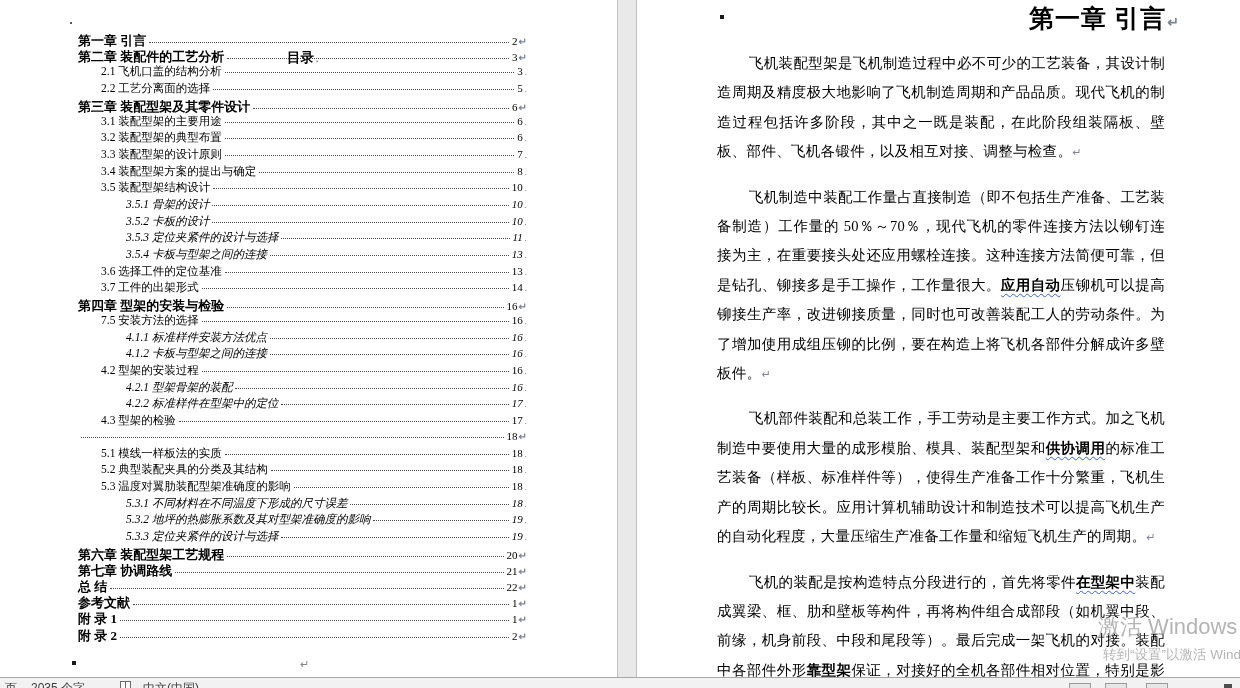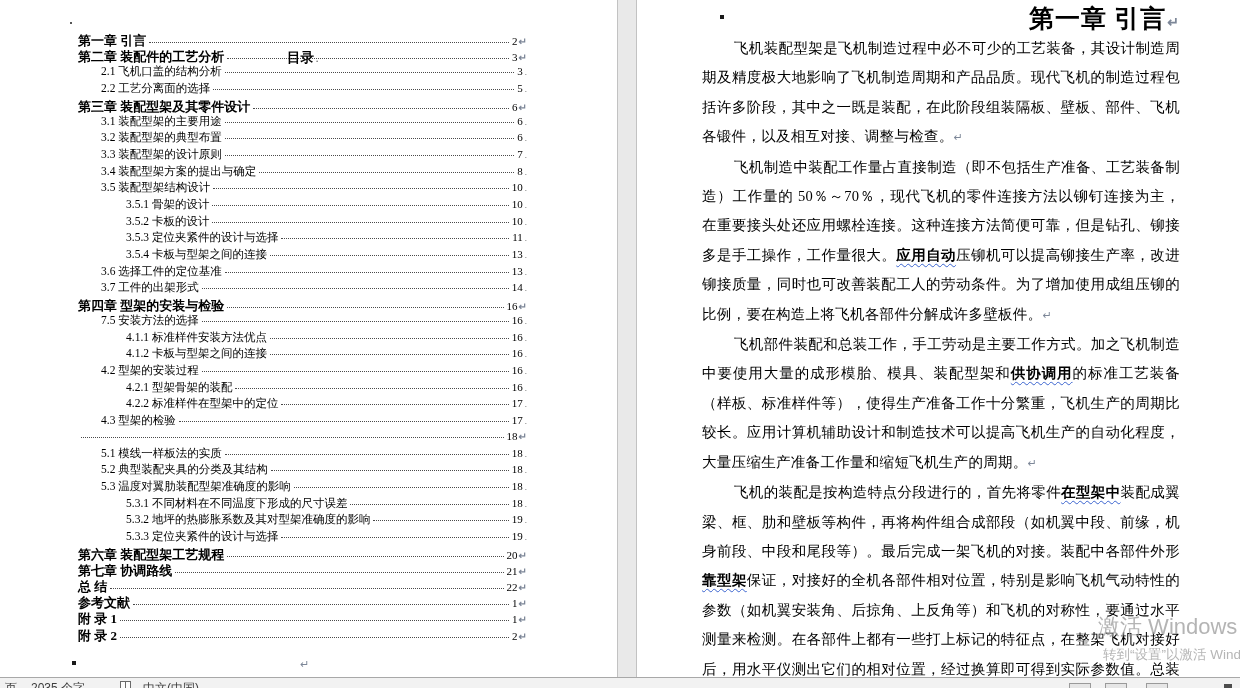--- a/index.html
+++ b/index.html
@@ -10,32 +10,32 @@
             border-left:1px solid #c2c2c2;border-right:1px solid #c2c2c2;box-sizing:border-box;}
   .top-tab{position:absolute;top:0;background:#d4d4d4;}
   
   .left-page{position:absolute;left:0;top:0;width:617px;height:677px;background:#fff;overflow:hidden;}
   .toc-title{position:absolute;left:78px;top:1px;width:449px;text-align:center;font-size:13.5px;font-weight:600;margin-top:48px;}
   .toc-title .dotmark{font-size:9px;color:#666;}
   .toc-list{position:absolute;left:78px;top:32px;width:449px;}
   .toc-row{display:flex;align-items:baseline;height:16.65px;white-space:nowrap;}
   .toc-row.lvl1{font-size:13px;font-weight:600;height:16.2px;}
   .toc-row.lvl2{font-size:11.5px;padding-left:23px;}
-  .toc-row.lvl3{font-size:11.5px;padding-left:48px;}
+  .toc-row.lvl3{font-size:11.5px;padding-left:48px;font-style:italic;}
   .leader{flex:1;border-bottom:1.4px dotted #4a4a4a;margin:0 3px;transform:translateY(-2px);}
   .toc-page{font-size:11px;font-weight:400;}
   .pilcrow{color:#7d8798;font-size:10px;margin-left:1px;font-family:"Liberation Sans",sans-serif;}
   .dotmark{color:#555;font-size:9px;margin-left:2px;}
   
   .right-page{position:absolute;left:637px;top:0;width:603px;height:677px;background:#fff;overflow:hidden;}
   .chapter-title{position:absolute;left:65px;top:2px;width:478px;text-align:right;
                  font-size:25px;font-weight:bold;letter-spacing:1px;}
   .chapter-title .pilcrow{font-size:14px;}
   .chapter-body{position:absolute;left:65px;top:34px;width:478px;}
-  .chapter-body p{margin:0;font-size:14.5px;line-height:29.4px;text-align:justify;text-indent:2.2em;
+  .chapter-body p{margin:15px;font-size:14.5px;line-height:29.4px;text-align:justify;text-indent:2.2em;
                   letter-spacing:0.3px;}
   .wavy{text-decoration:underline;text-decoration-style:wavy;text-decoration-color:#3b64cf;
         text-decoration-thickness:1px;text-underline-offset:3px;font-weight:bold;}
   .pmark{color:#7d8798;font-size:11px;font-family:"Liberation Sans",sans-serif;}
   .bullet{position:absolute;width:4px;height:4px;background:#1a1a1a;}
   .loose-pilcrow{position:absolute;color:#7d8798;font-size:11px;font-family:"Liberation Sans",sans-serif;}
   
   .watermark{position:absolute;left:1086px;top:612px;width:154px;overflow:hidden;pointer-events:none;margin-left:12px;}
   .wm1{font-family:"Liberation Sans",sans-serif;font-size:22px;color:#9b9b9b;opacity:0.75;white-space:nowrap;}
   .wm2{font-family:"Liberation Sans",sans-serif;font-size:13.5px;color:#a3a3a3;opacity:0.8;white-space:nowrap;margin-top:4px;margin-left:5px;}

